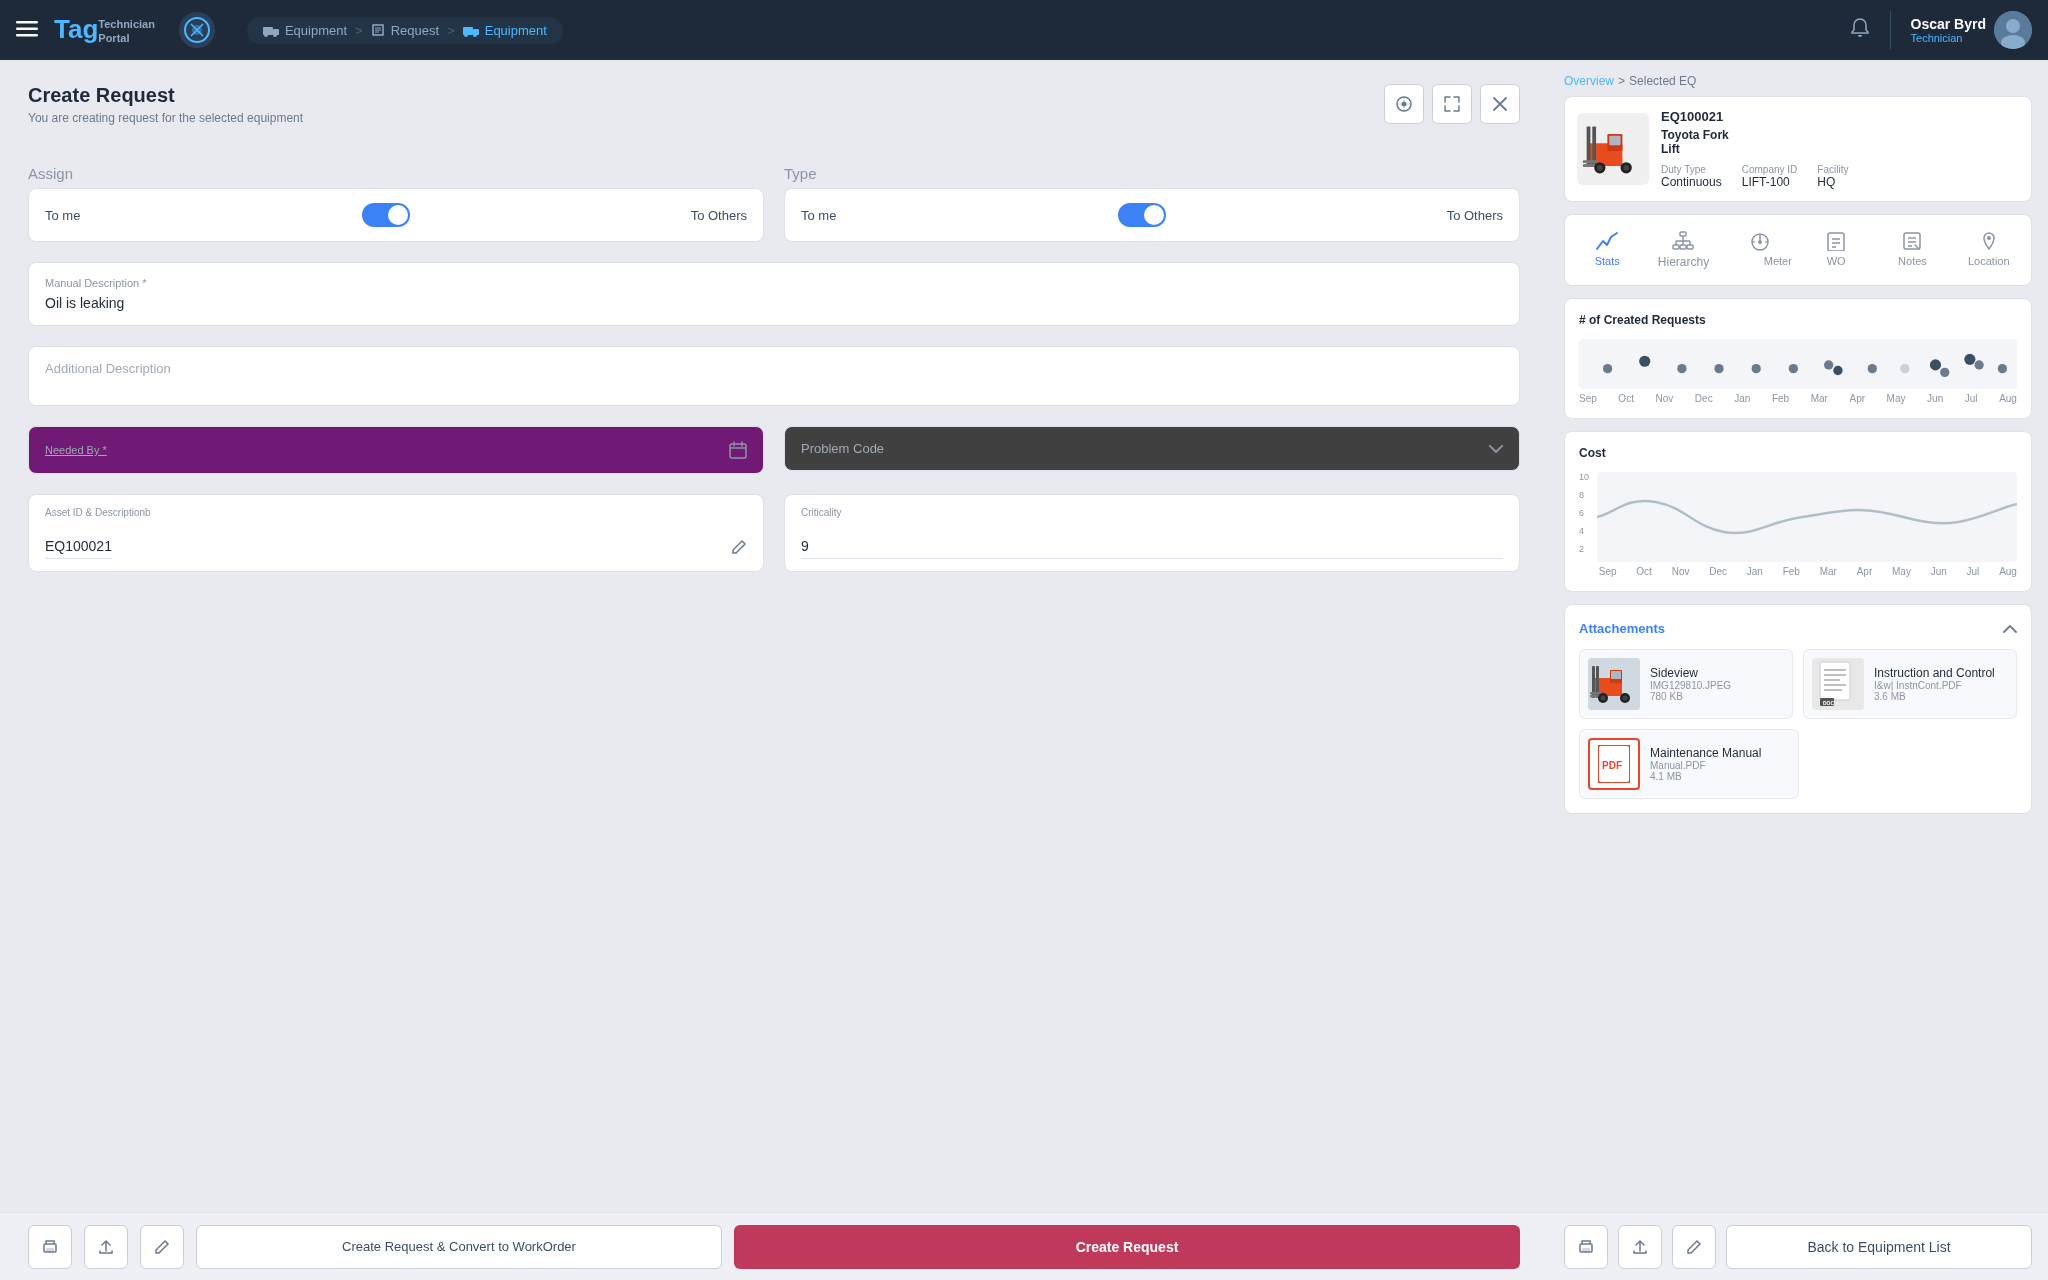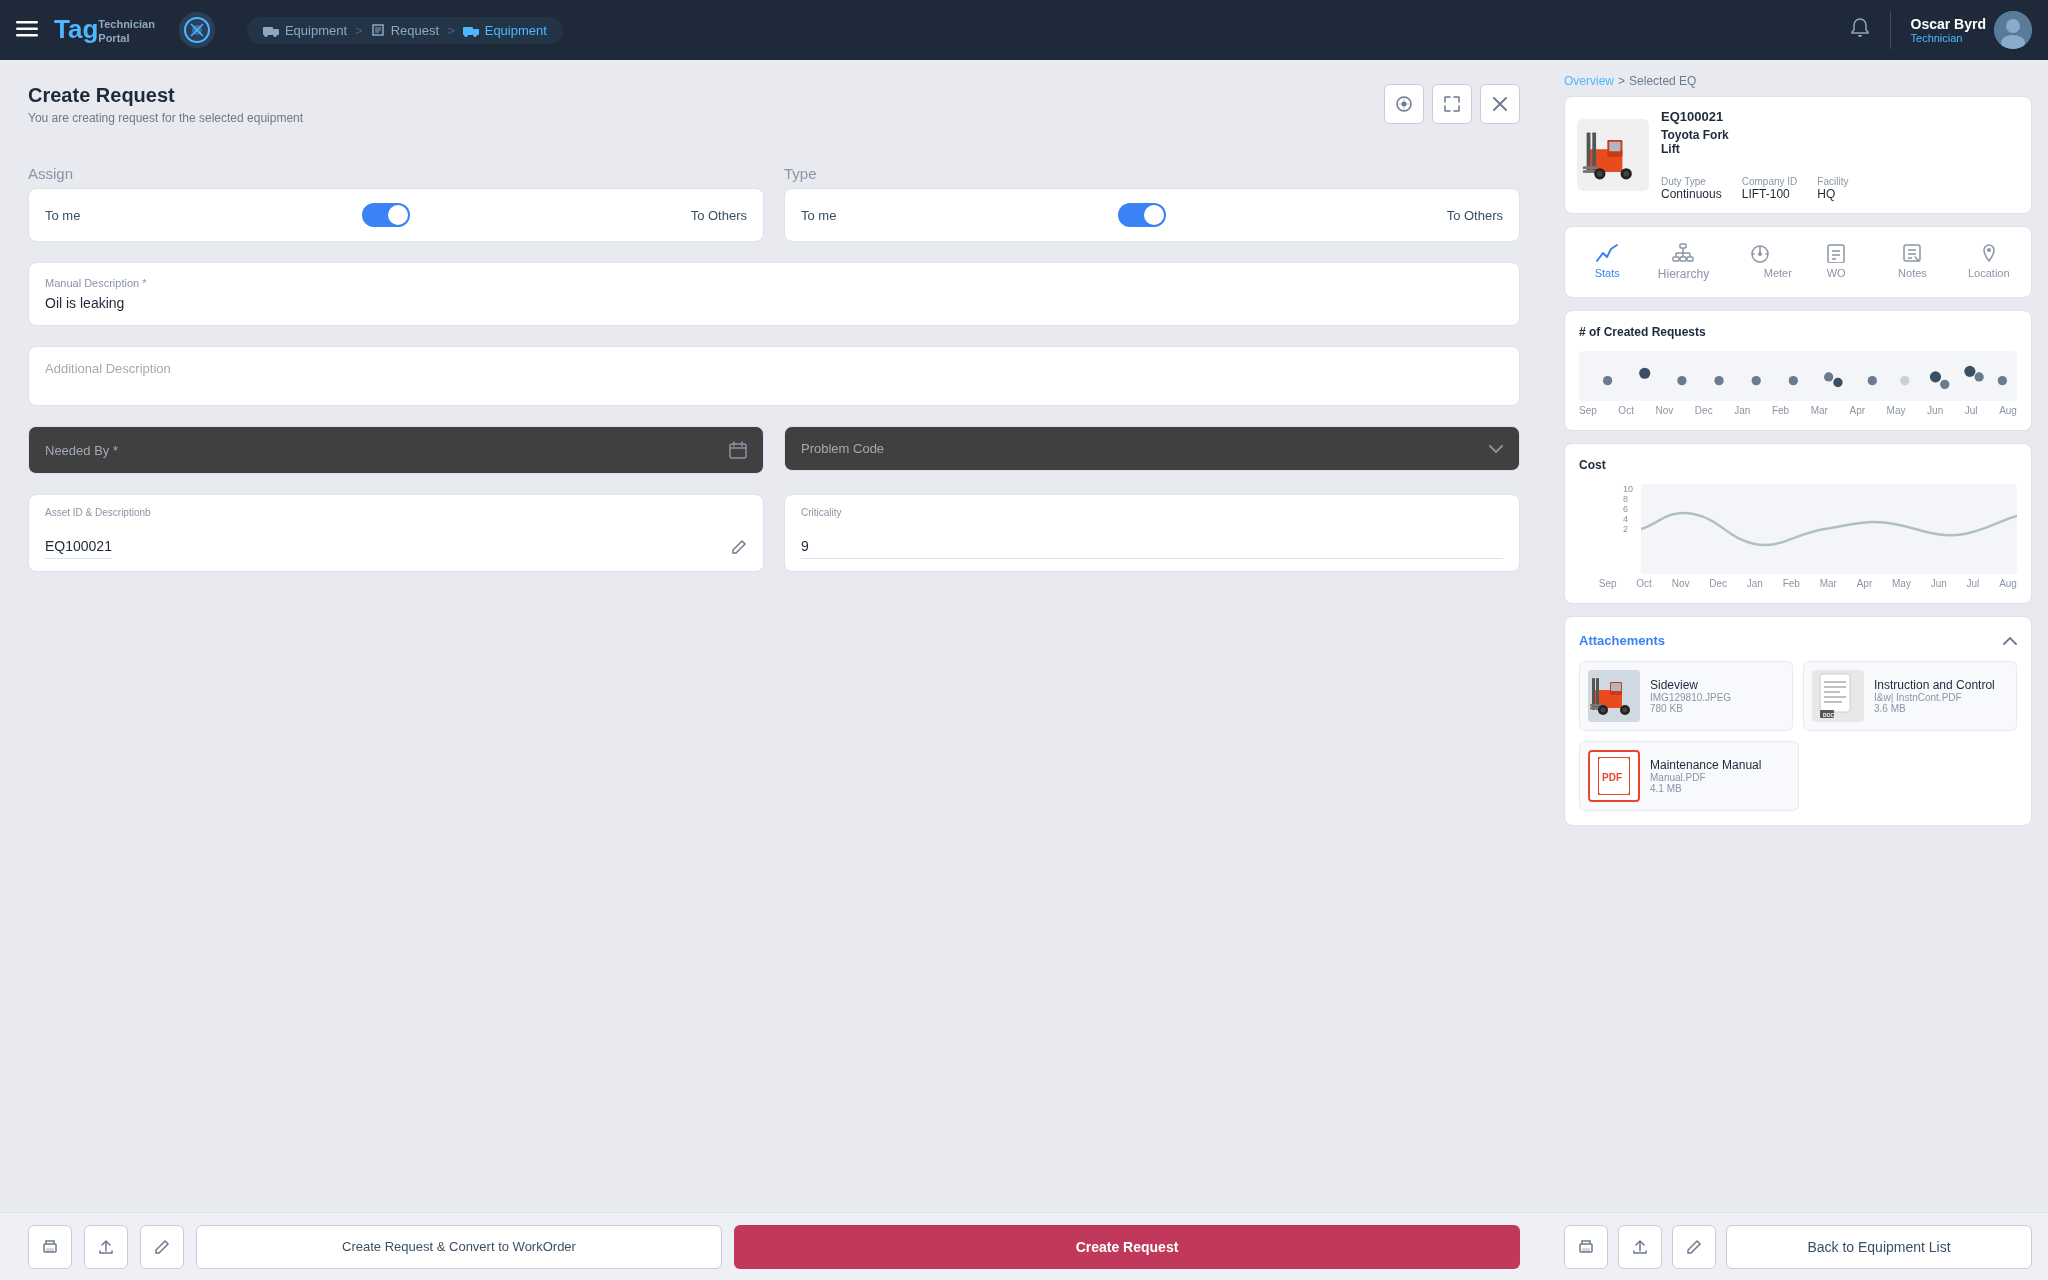--- a/index.html
+++ b/index.html
@@ -116,29 +116,30 @@
       border-radius: 8px;
       padding: 14px 16px;
       margin-bottom: 20px;
       border: 1px solid #dde1ea;
       color: #a0aab5;
       font-size: 13px;
       height: 60px;
     }
 
     .needed-by-box {
-      background: #404040;
+      background: #701a75;
       border-radius: 8px;
       padding: 14px 16px;
       display: flex;
       align-items: center;
       justify-content: space-between;
       border: 1px solid #dde1ea;
       color: #a0aab5;
-      font-size: 13px;
+      font-size: 11px;
+      text-decoration: underline;
     }
     .problem-code-box {
       background: #404040;
       border-radius: 8px;
       padding: 14px 16px;
       display: flex;
       align-items: center;
       justify-content: space-between;
       border: 1px solid #dde1ea;
       color: #a0aab5;
@@ -633,21 +634,21 @@
             <circle cx="48" cy="54" r="6" fill="#222"></circle>
             <circle cx="48" cy="54" r="3" fill="#444"></circle>
 
             <rect x="30" y="20" width="12" height="10" rx="1" fill="#a8d4f0" opacity="0.8"></rect>
           </svg>
         </div>
         <div style="flex:1;">
           <div style="display:flex;gap:8px;align-items:baseline;margin-bottom:4px;">
             <span style="font-size:13px;font-weight:700;color:#1e2a3a;">EQ100021</span>
           </div>
-          <div style="font-size:12px;font-weight:600;color:#1e2a3a;margin-bottom:20px;white-space:pre-line;">Toyota Fork
+          <div style="font-size:12px;font-weight:600;color:#1e2a3a;margin-bottom:8px;white-space:pre-line;">Toyota Fork
 Lift</div>
           <div style="display:flex;gap:20px;">
             <div class="eq-detail-group">
               <span class="eq-detail-label">Duty Type</span>
               <span class="eq-detail-value">Continuous</span>
             </div>
             <div class="eq-detail-group">
               <span class="eq-detail-label">Company ID</span>
               <span class="eq-detail-value">LIFT-100</span>
             </div>
@@ -770,21 +771,21 @@
             <span>May</span>
             <span>Jun</span>
             <span>Jul</span>
             <span>Aug</span>
         </div>
       </div>
 
       <div class="cost-chart-section">
         <div class="chart-title">Cost</div>
         <div style="display:flex;gap:4px;">
-          <div style="display:flex;flex-direction:column;justify-content:flex-start;font-size:9px;color:#8b95a5;height:90px;padding-right:4px;margin-left:44px;">
+          <div style="display:flex;flex-direction:column;justify-content:space-between;font-size:9px;color:#8b95a5;height:90px;padding-right:4px;">
             <span>10</span>
               <span>8</span>
               <span>6</span>
               <span>4</span>
               <span>2</span>
               <span></span>
           </div>
           <div style="flex:1;background:#f4f5f8;border-radius:4px;position:relative;height:90px;">
             <svg width="100%" height="90" viewBox="0 0 430 90" preserveAspectRatio="none">
               <defs>

